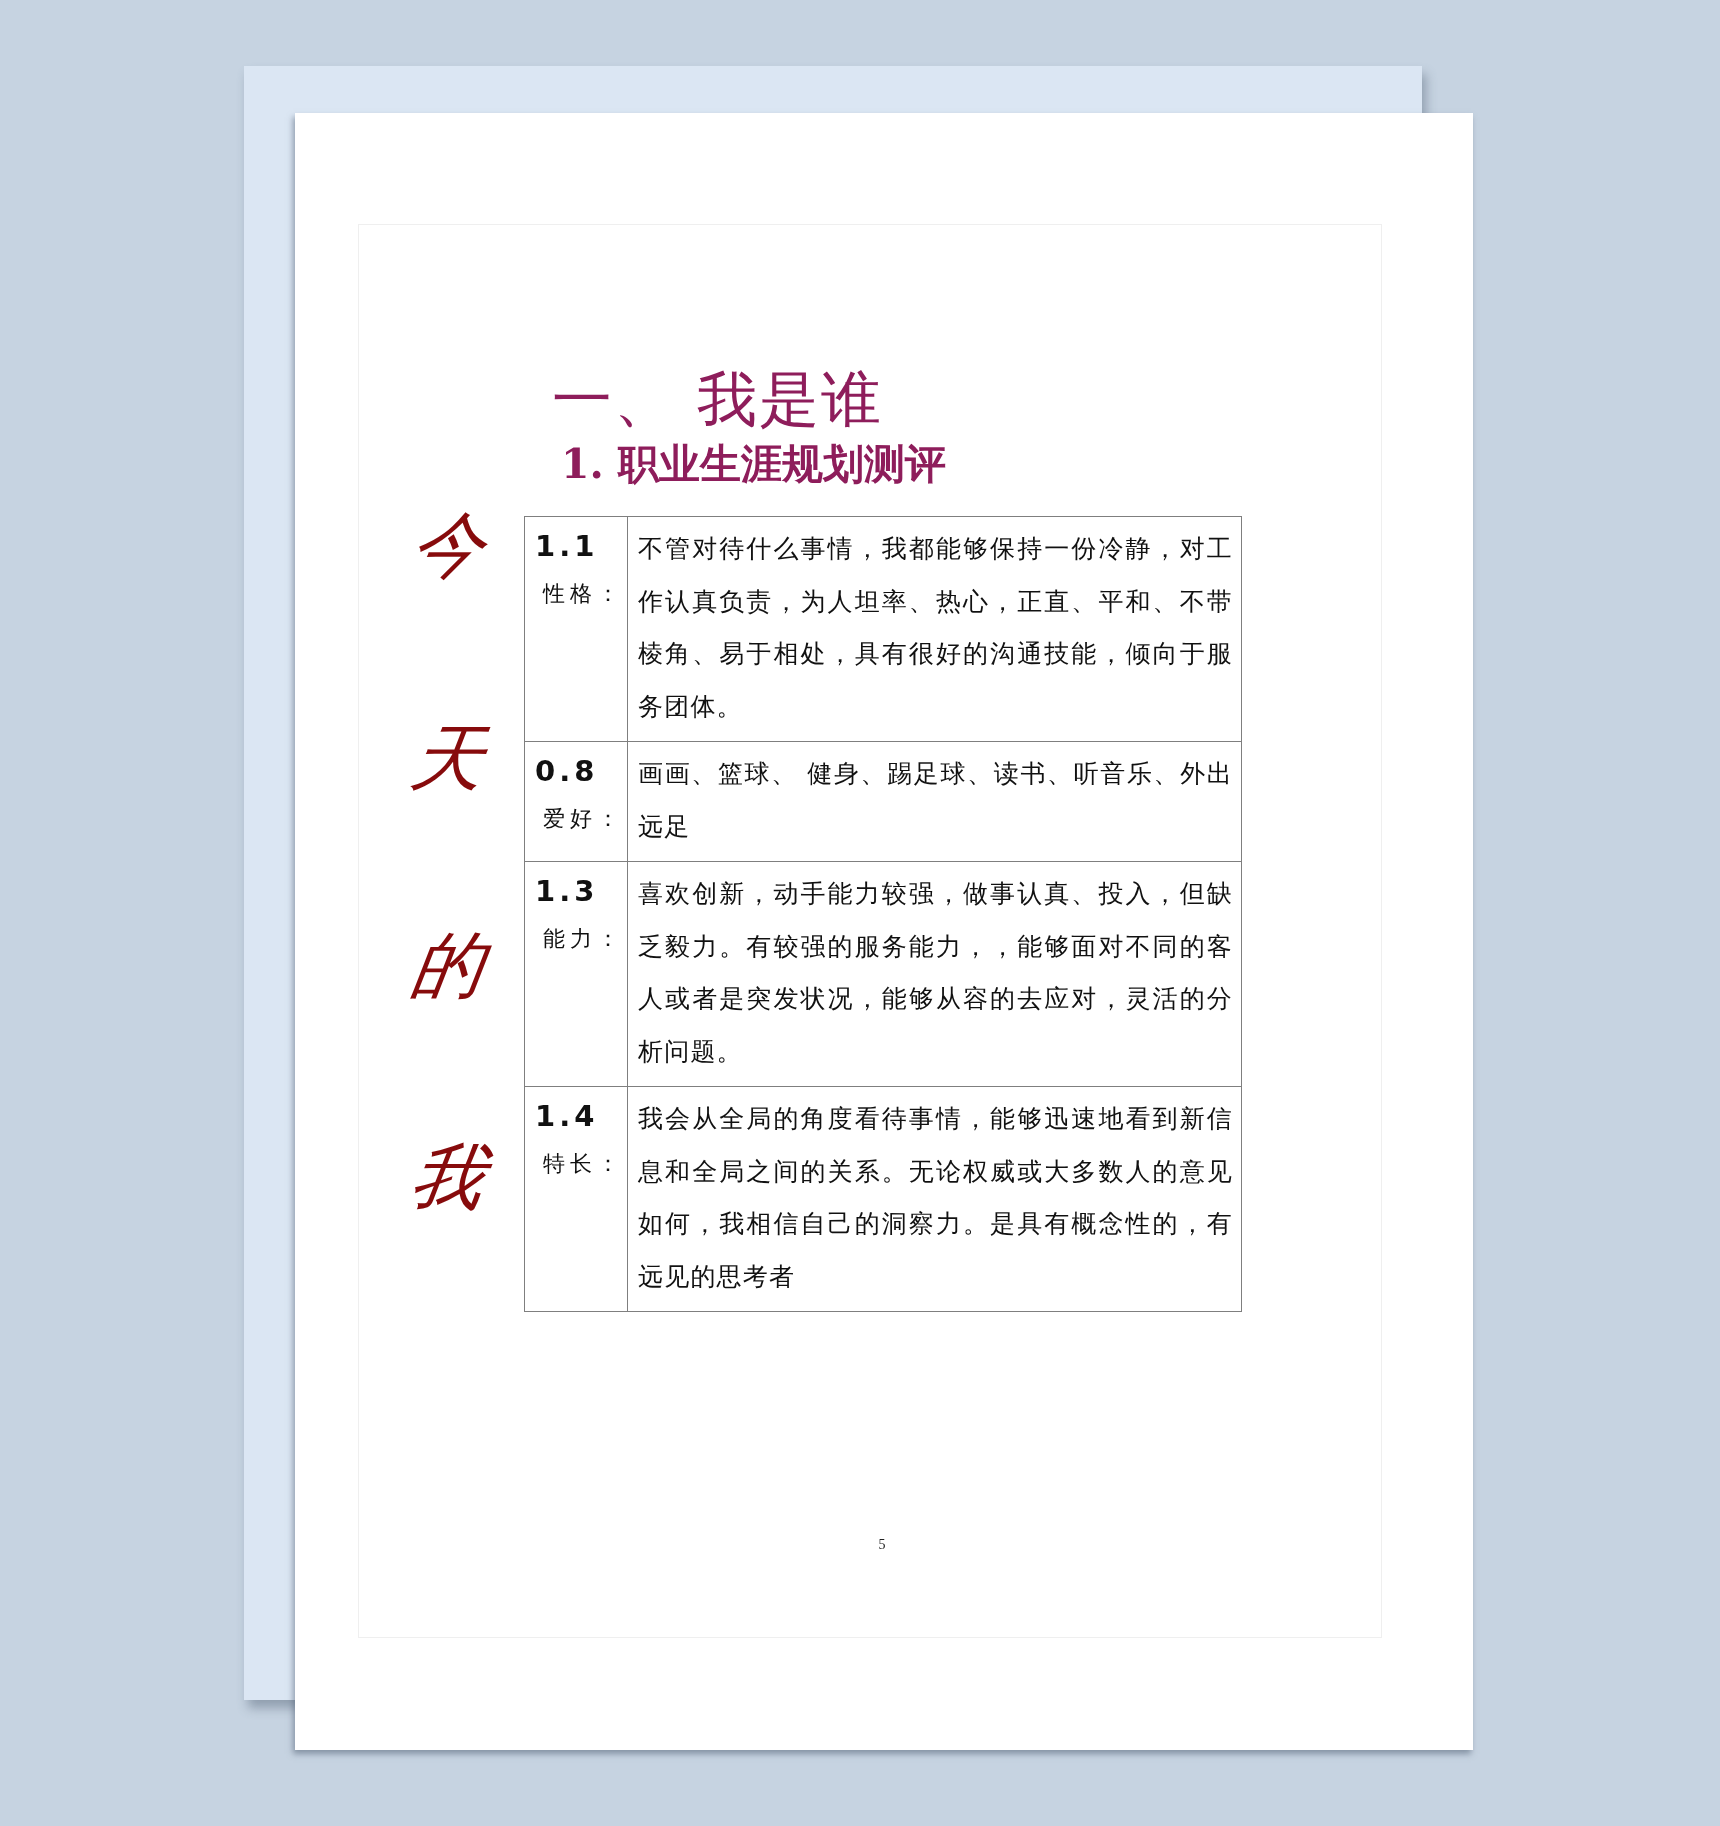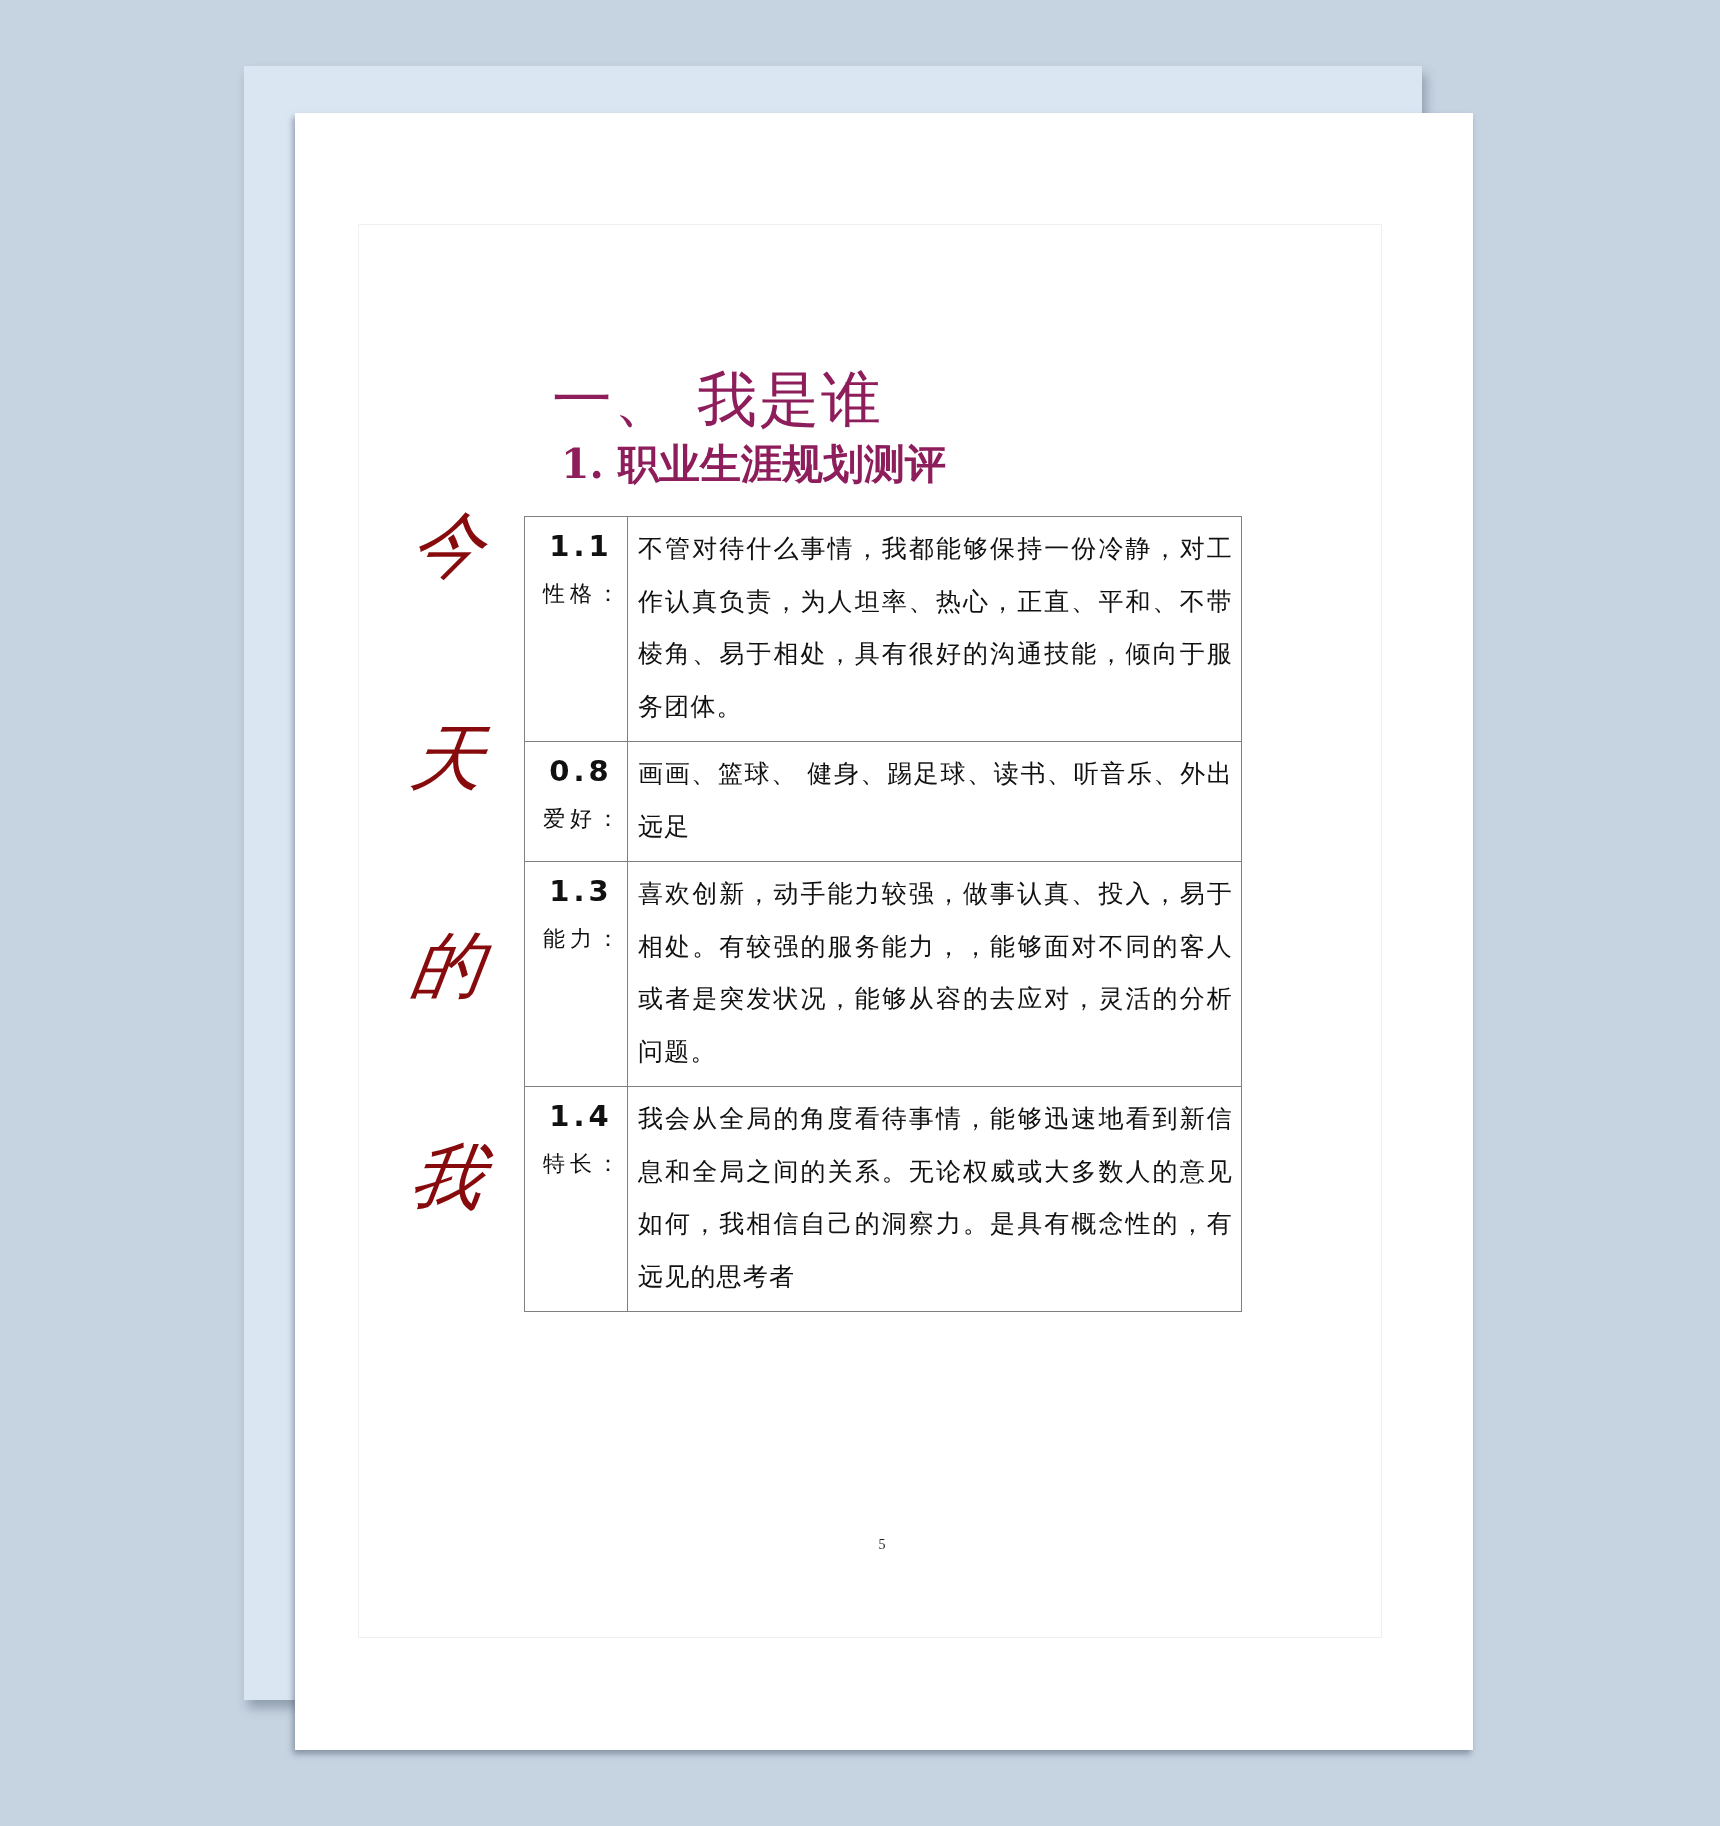--- a/index.html
+++ b/index.html
@@ -98,21 +98,20 @@
     }
     .item-number {
       display: block;
       font-family: "DejaVu Sans", "Liberation Sans", sans-serif;
       font-weight: bold;
       font-size: 29px;
       letter-spacing: 4px;
       line-height: 44px;
       color: #111111;
       margin-top: 1px;
-      text-align: center;
     }
     .item-label {
       display: block;
       font-family: "DejaVu Sans", "Liberation Sans", sans-serif;
       font-size: 22px;
       letter-spacing: 5px;
       line-height: 52px;
       color: #111111;
       word-break: break-all;
       padding-right: 2px;
@@ -173,21 +172,21 @@
         <span class="item-number">0.8</span>
         <span class="item-label">爱好：</span>
       </td>
       <td class="content-cell">画画、篮球、 健身、踢足球、读书、听音乐、外出远足</td>
     </tr>
     <tr style="height:210px;">
       <td class="label-cell">
         <span class="item-number">1.3</span>
         <span class="item-label">能力：</span>
       </td>
-      <td class="content-cell">喜欢创新，动手能力较强，做事认真、投入，易于相处。有较强的服务能力，，能够面对不同的客人或者是突发状况，能够从容的去应对，灵活的分析问题。</td>
+      <td class="content-cell">喜欢创新，动手能力较强，做事认真、投入，但缺乏毅力。有较强的服务能力，，能够面对不同的客人或者是突发状况，能够从容的去应对，灵活的分析问题。</td>
     </tr>
     <tr style="height:211px;">
       <td class="label-cell">
         <span class="item-number">1.4</span>
         <span class="item-label">特长：</span>
       </td>
       <td class="content-cell">我会从全局的角度看待事情，能够迅速地看到新信息和全局之间的关系。无论权威或大多数人的意见如何，我相信自己的洞察力。是具有概念性的，有远见的思考者</td>
     </tr>
   </tbody>
 </table>

